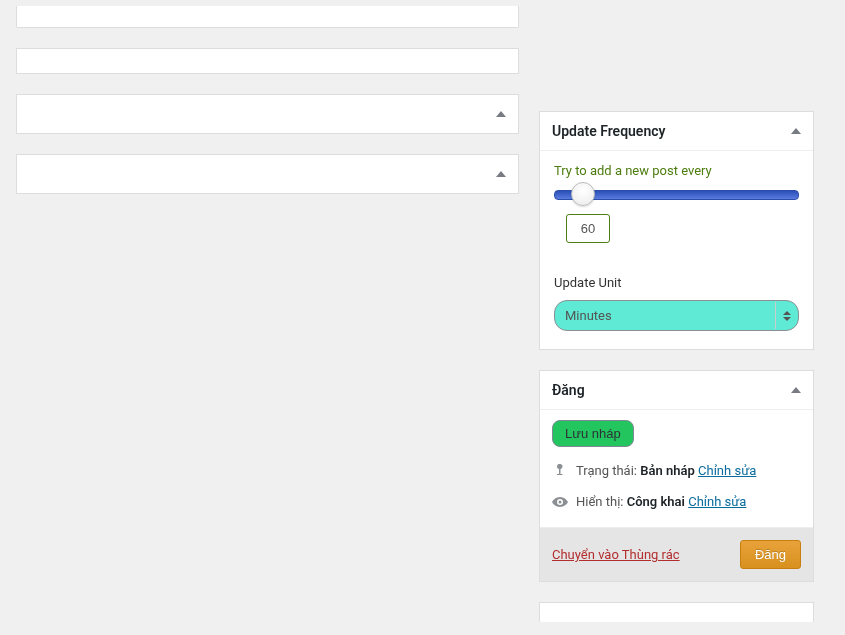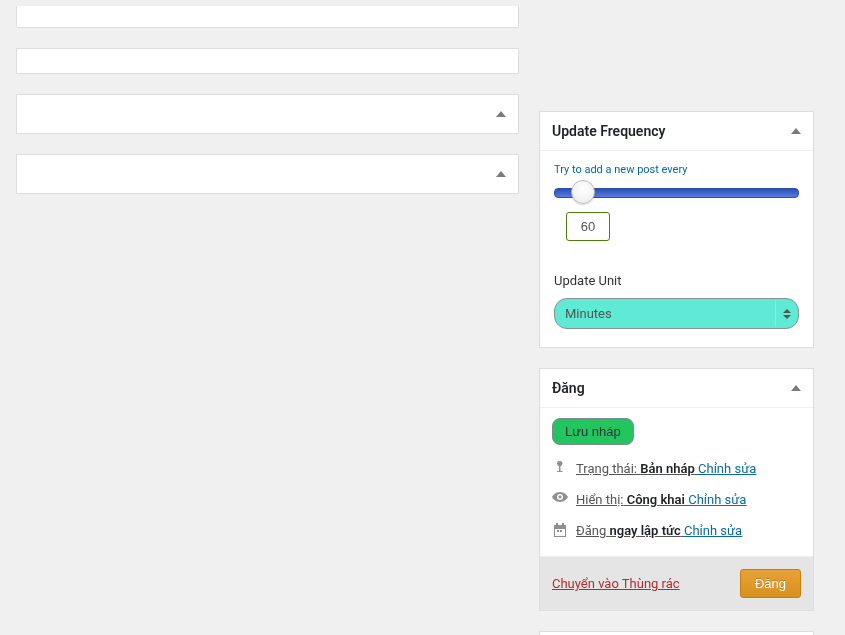--- a/index.html
+++ b/index.html
@@ -65,22 +65,22 @@
     .collapse-box .toggle-arrow {
       position: absolute;
       right: 12px;
       top: 50%;
       transform: translateY(-50%);
     }
     .metabox-body {
       padding: 12px 14px 18px;
     }
     .field-label {
-      font-size: 11px;
-      color: #0369a1;
+      font-size: 13px;
+      color: #4d7c0f;
       margin-bottom: 12px;
       display: block;
     }
     .slider-wrap {
       margin: 10px 0 0;
     }
     .slider-track {
       position: relative;
       height: 10px;
       background: linear-gradient(#2b4fb8, #5a7be0);
@@ -159,26 +159,25 @@
       padding: 5px 12px;
       border: 1px solid #7e8993;
       border-radius: 8px;
       background: #22c55e;
       color: #2c3338;
       font-size: 13px;
       cursor: pointer;
     }
     .meta-row {
       display: flex;
-      align-items: flex-start;
+      align-items: center;
       gap: 8px;
       margin-top: 16px;
       color: #555;
       font-size: 13px;
-      text-decoration: underline;
     }
     .meta-icon {
       width: 16px;
       color: #8c8f94;
       display: inline-flex;
       align-items: center;
       justify-content: center;
     }
     .meta-text b { font-weight: 600; color: #1d2327; }
     .edit-link {
@@ -287,32 +286,20 @@
                 <path fill="#8c8f94" d="M8 0C4 0 1 3 0 5c1 2 4 5 8 5s7-3 8-5c-1-2-4-5-8-5zm0 8a3 3 0 1 1 0-6 3 3 0 0 1 0 6zm0-4.5A1.5 1.5 0 1 0 8 6.5 1.5 1.5 0 0 0 8 3.5z"></path>
               </svg>
           </span>
           <span class="meta-text">
             <span>Hiển thị:</span>
             <b>Công khai</b>
             <a class="edit-link">Chỉnh sửa</a>
           </span>
         </div>
 
-        <div class="meta-row">
-          <span class="meta-icon">
-            <svg width="14" height="14" viewBox="0 0 14 14">
-                <path fill="#8c8f94" d="M1 2h2V0h2v2h4V0h2v2h2v12H1V2zm1 4v7h10V6H2zm2 1h2v2H4V7zm3 0h2v2H7V7z"></path>
-              </svg>
-          </span>
-          <span class="meta-text">
-            <span>Đăng</span>
-            <b>ngay lập tức</b>
-            <a class="edit-link">Chỉnh sửa</a>
-          </span>
-        </div>
       </div>
       <div class="publish-footer">
         <a class="trash-link">Chuyển vào Thùng rác</a>
         <button class="btn-primary">Đăng</button>
       </div>
     </div>
 
     <div class="metabox bottom-stub"></div>
   </div>
 </div>

